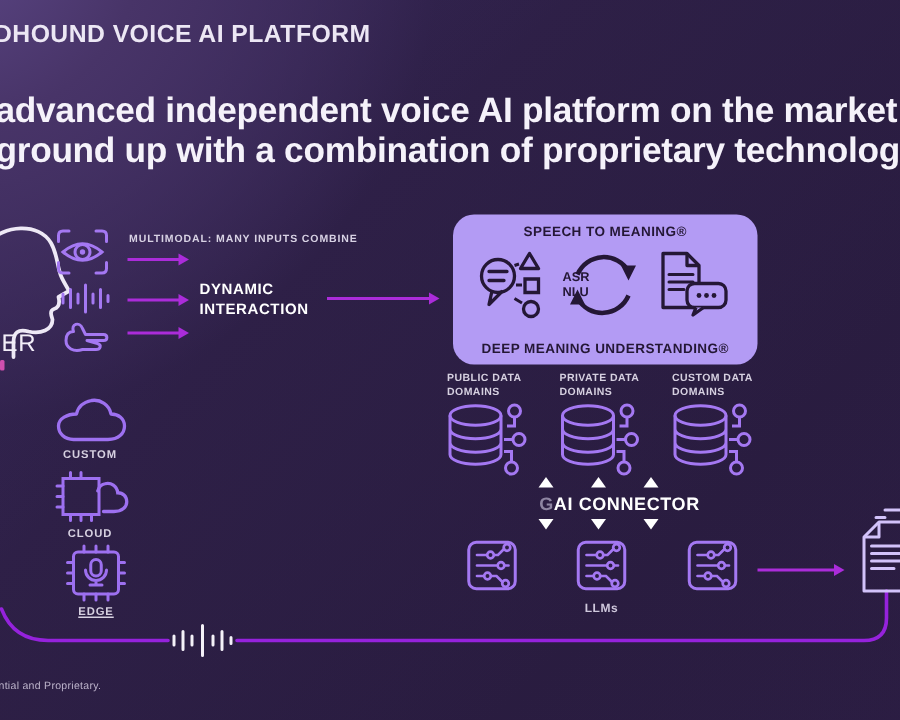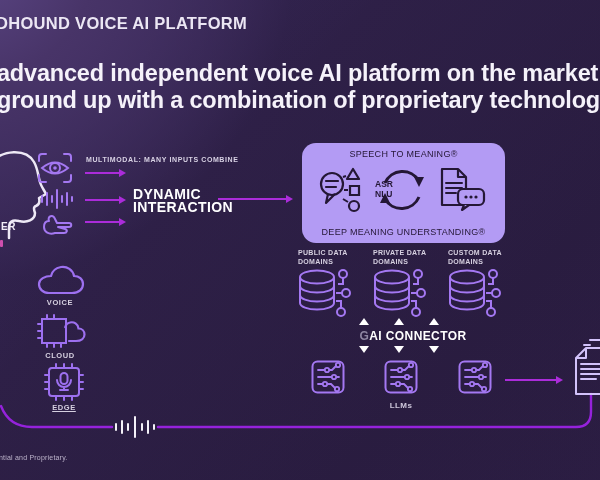--- a/index.html
+++ b/index.html
@@ -5,26 +5,26 @@
   html,body{margin:0;padding:0;}
   .stage{position:relative;width:600px;height:480px;overflow:hidden;
     font-family:"Liberation Sans",sans-serif;
     background:radial-gradient(circle at -6% -10%, #5d4888 0%, #483468 16%, #34255520 40%),
                linear-gradient(135deg,#3a2a5e 0%, #2d1f45 35%, #281b3d 75%, #2a1c40 100%);
     background-color:#2c1e44;}
   .abs{position:absolute;}
   .page-title{left:-4px;top:14px;font-size:16.5px;font-weight:bold;color:#ece7f4;letter-spacing:.3px;white-space:nowrap;}
   .headline{left:-3px;top:60px;color:#f5f2fa;font-weight:bold;font-size:23.5px;line-height:26.5px;white-space:nowrap;letter-spacing:-.2px;}
   .cap{font-size:7px;font-weight:bold;color:#d8d2e4;letter-spacing:.6px;white-space:nowrap;}
-  .dyn{left:133px;top:188px;font-size:14px;line-height:12.5px;font-weight:bold;color:#fff;letter-spacing:.4px;}
-  .user-label{left:1px;top:221px;font-size:10px;font-weight:bold;color:#f2eef8;letter-spacing:.5px;}
+  .dyn{left:133px;top:188px;font-size:10px;line-height:12.5px;font-weight:bold;color:#fff;letter-spacing:.4px;}
+  .user-label{left:1px;top:221px;font-size:16px;font-weight:normal;color:#f2eef8;letter-spacing:.5px;}
   .h-arrow{height:2px;background:#ab2cda;}
   .h-arrow:after{content:'';position:absolute;right:-7px;top:-3px;border:4px solid transparent;border-left:7px solid #ab2cda;}
   .sbox{left:302px;top:143px;width:203px;height:100px;background:#b39bf4;border-radius:14px;}
-  .sbox-label{position:absolute;width:100%;text-align:center;font-size:9px;font-weight:normal;color:#241735;letter-spacing:.3px;}
+  .sbox-label{position:absolute;width:100%;text-align:center;font-size:9px;font-weight:bold;color:#241735;letter-spacing:.3px;}
   .asrnlu{position:absolute;left:73px;top:37px;width:56px;text-align:left;font-size:8.5px;line-height:9.5px;font-weight:bold;color:#241735;}
   .dom-label{width:74px;text-align:left;font-size:7px;line-height:8.5px;font-weight:bold;color:#d6d0e0;letter-spacing:.3px;}
   .tri-up{width:0;height:0;border-left:5px solid transparent;border-right:5px solid transparent;border-bottom:7px solid #fff;}
   .tri-down{width:0;height:0;border-left:5px solid transparent;border-right:5px solid transparent;border-top:7px solid #fff;}
   .connector{left:352px;top:329px;width:122px;text-align:center;font-size:12px;font-weight:bold;letter-spacing:.4px;color:#fff;white-space:nowrap;}
   .connector .dim{color:#8e85a2;}
   .small-label{font-size:7.5px;font-weight:bold;color:#d6d0e0;letter-spacing:.6px;text-align:center;}
   .llms{left:377px;top:401px;width:48px;text-align:center;font-size:8px;font-weight:bold;color:#cfc8dc;letter-spacing:.4px;}
   .footer{left:-1px;top:454px;font-size:7px;color:#beb5cc;letter-spacing:.2px;}
   .pink-frag{left:0;top:240px;width:3px;height:7px;background:#cf4fae;border-radius:1px;}
@@ -190,21 +190,21 @@
   <svg class="abs" style="left:566px;top:336px;" width="46" height="62" viewBox="0 0 46 62">
     <path d="M24 4 H46 M18 9 H24" fill="none" stroke="#d2c2fa" stroke-width="2" stroke-linecap="round"></path>
     <path d="M10 22 L20 12 H44 V58 H10 Z" fill="none" stroke="#d2c2fa" stroke-width="2" stroke-linejoin="round"></path>
     <path d="M20 12 V22 H10" fill="none" stroke="#d2c2fa" stroke-width="2" stroke-linejoin="round"></path>
     <path d="M15 28 H38 M15 33 H38 M15 38 H38 M15 43 H30" fill="none" stroke="#d2c2fa" stroke-width="2" stroke-linecap="round"></path>
   </svg>
 
   <svg class="abs" style="left:36px;top:264px;" width="50" height="34" viewBox="0 0 50 34">
     <path d="M13 29 H36 C43 29 47 25 47 20 C47 15 43 12 38 12 C37 6 31 2 25 3 C20 4 16 7 15 12 C9 12 3 15 3 20 C3 25 7 29 13 29 Z" fill="none" stroke="#9d70f0" stroke-width="2.2" stroke-linejoin="round"></path>
   </svg>
-  <div class="abs small-label" style="left:28px;top:298px;width:64px;">VOICE</div>
+  <div class="abs small-label" style="left:28px;top:298px;width:64px;">CUSTOM</div>
 
   <svg class="abs" style="left:34px;top:315px;" width="54" height="34" viewBox="0 0 54 34">
     <rect x="8" y="4" width="24" height="24" fill="none" stroke="#9d70f0" stroke-width="2"></rect>
     <path d="M4 9 H8 M4 16 H8 M4 23 H8 M13 28 V32 M20 28 V32 M27 28 V32 M13 0 V4 M20 0 V4" fill="none" stroke="#9d70f0" stroke-width="2" stroke-linecap="round"></path>
     <path d="M35 26 H42 C47.5 26 50.5 23 50.5 19.5 C50.5 16 48 13.5 44.5 13.5 C44 9 40 6.5 36 7.5 C33.5 8 31.8 9.8 31.2 12.2" fill="none" stroke="#9d70f0" stroke-width="2.2" stroke-linecap="round"></path>
   </svg>
   <div class="abs small-label" style="left:26px;top:351px;width:68px;">CLOUD</div>
 
   <svg class="abs" style="left:42px;top:362px;" width="44" height="40" viewBox="0 0 44 40">
     <rect x="7" y="6" width="30" height="28" rx="3" fill="none" stroke="#9d70f0" stroke-width="2"></rect>

